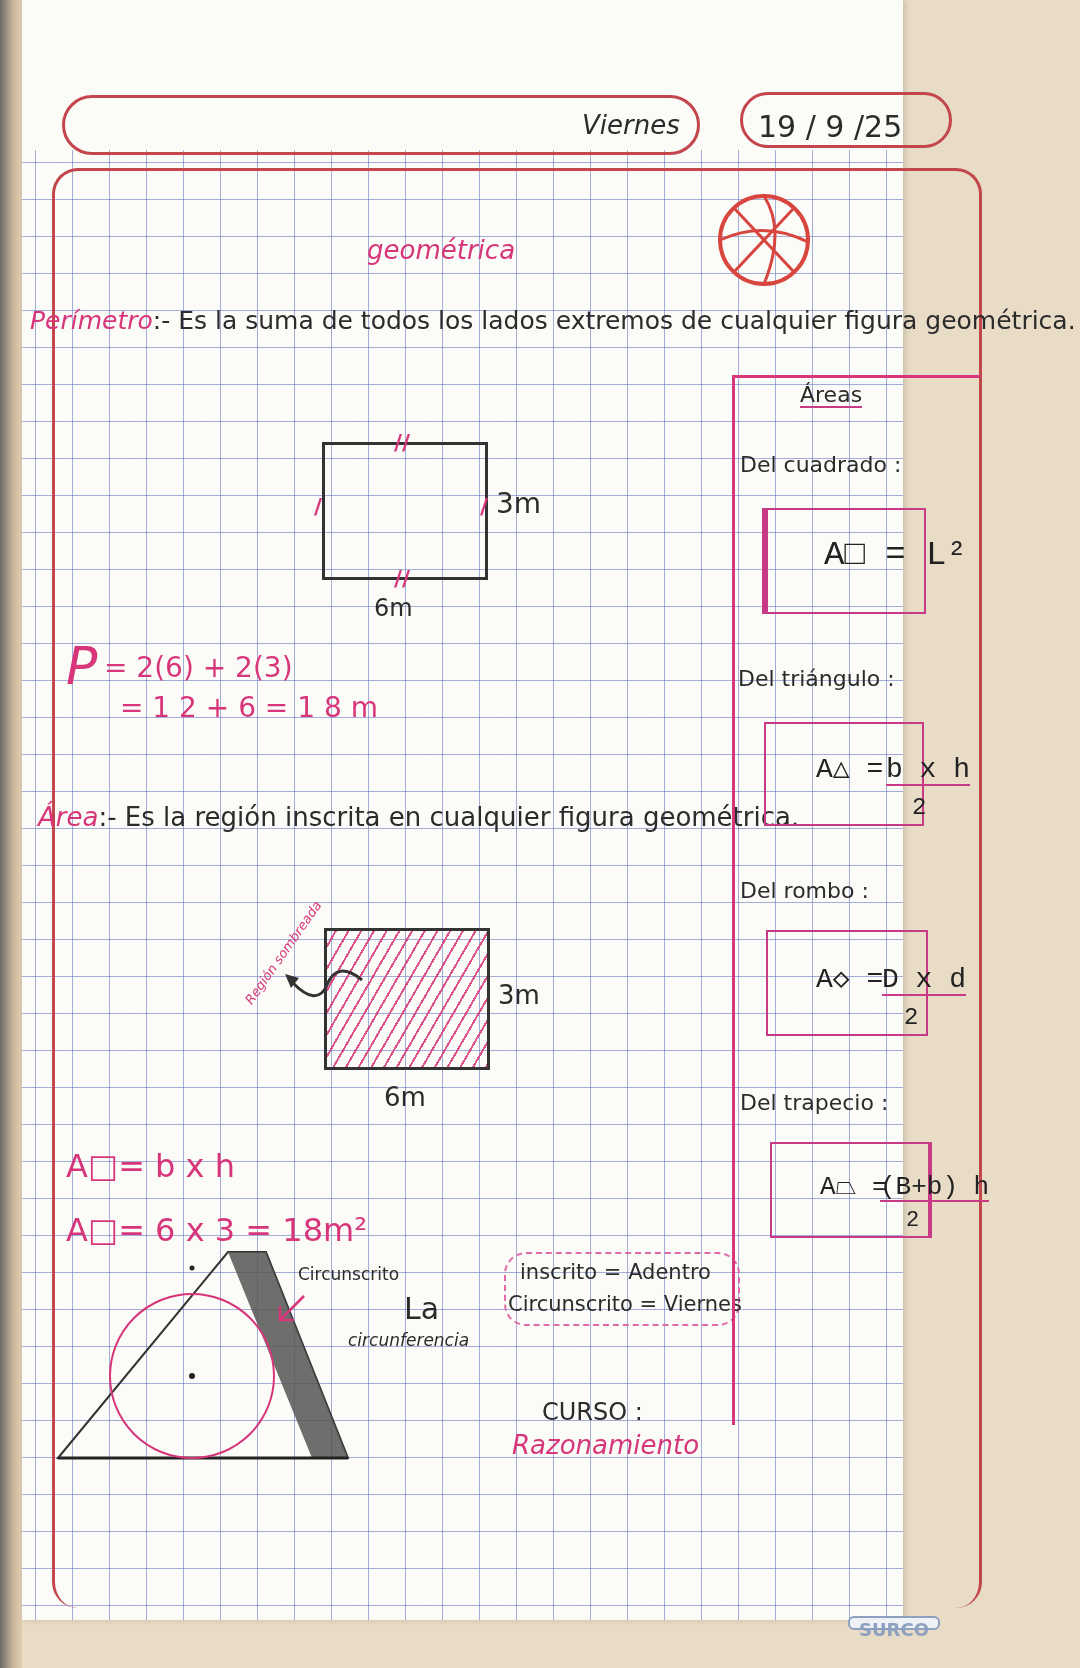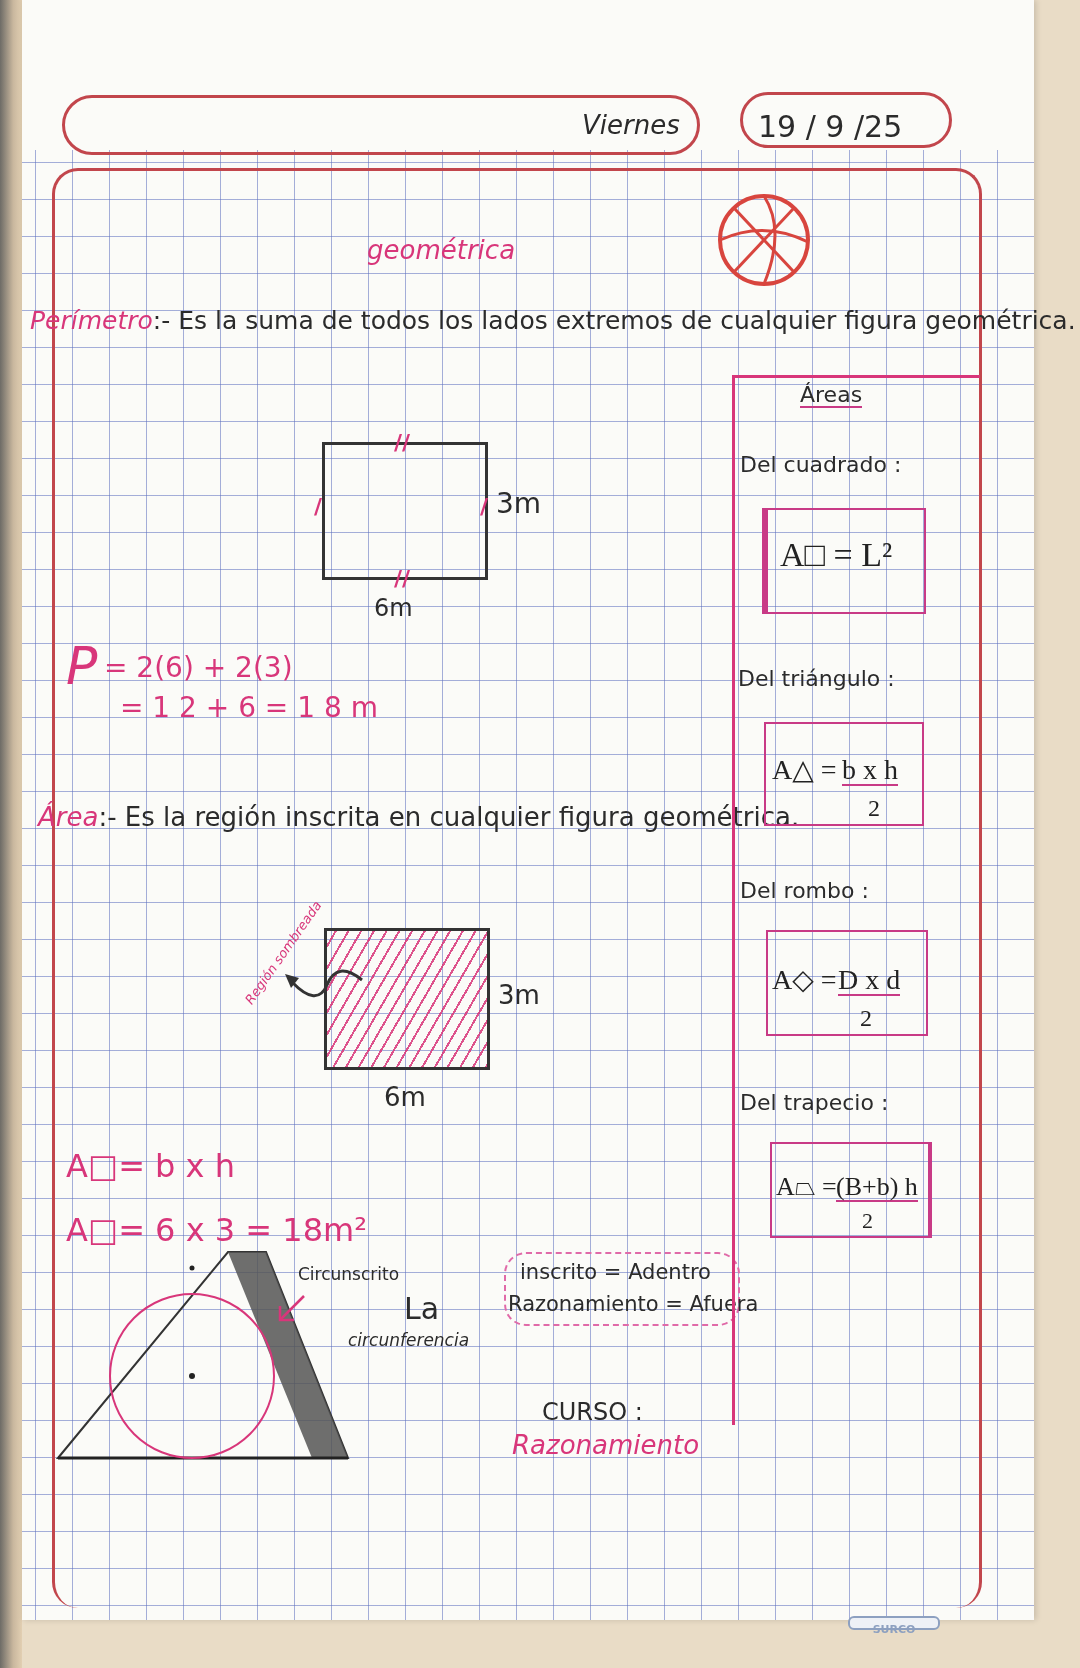--- a/index.html
+++ b/index.html
@@ -3,21 +3,21 @@
 <meta charset="utf-8">
 <style>
   html, body { margin: 0; padding: 0; }
   body {
     width: 1080px; height: 1668px; overflow: hidden;
     background: #e9dcc6;
     font-family: "DejaVu Sans", sans-serif;
     position: relative;
   }
   .page {
-    position: absolute; left: 22px; top: 0; width: 1012px; height: 1620px;
+    position: absolute; left: 22px; top: 0; width: 881px; height: 1620px;
     background: #fbfbf8;
     box-shadow: 2px 0 6px rgba(0,0,0,0.15);
     background-image:
       linear-gradient(rgba(92,110,190,0.55) 1px, transparent 1px),
       linear-gradient(90deg, rgba(92,110,190,0.55) 1px, transparent 1px);
     background-size: 37px 37px, 37px 37px;
     background-position: 0 14px, 13px 0;
   }
   .page::before {
     content: ""; position: absolute; left: 0; top: 0; right: 0; height: 150px;
@@ -42,33 +42,33 @@
     box-sizing: border-box;
   }
   .side-column {
     position: absolute; left: 710px; top: 375px; width: 248px; height: 1050px;
     border-left: 3px solid #d8367a; border-top: 3px solid #d8367a;
     box-sizing: border-box;
   }
   .formula-box {
     position: absolute; border: 2.5px solid #c83a86; box-sizing: border-box;
   }
-  .f-text { font-family: Liberation Serif, serif; color: #222; }
+  .f-text { font-family: Liberation Mono, monospace; color: #222; margin-left: 44px; }
   .rect-fig { position: absolute; border: 3px solid #333; box-sizing: border-box; }
   .hatched {
     background: repeating-linear-gradient(-60deg, rgba(216,54,122,0.85) 0 2px, transparent 2px 11px);
   }
   .cloud {
     position: absolute; left: 482px; top: 1252px; width: 236px; height: 74px;
     border: 2.5px dashed #e06aa8; border-radius: 22px; box-sizing: border-box;
   }
   .surco {
     position: absolute; left: 848px; top: 1616px; width: 92px; height: 14px;
     border: 2px solid #8da0c0; border-radius: 6px; color: #8da0c0;
-    font-weight: bold; font-size: 11px; text-align: center; line-height: 24px;
+    font-weight: bold; font-size: 18px; text-align: center; line-height: 24px;
     box-sizing: border-box; background: #eef1f6;
   }
   .underline-pink { border-bottom: 2px solid #c83a86; }
 </style>
 </head>
 <body>
 
 <div class="left-binding"></div>
 
 <div class="page">
@@ -135,21 +135,21 @@
     <line x1="30" y1="4" x2="6" y2="28" stroke="#d8367a" stroke-width="2.5"></line>
     <polyline points="6,14 6,28 20,28" fill="none" stroke="#d8367a" stroke-width="2.5"></polyline>
   </svg>
 
   <div class="hand ink" style="left:276px; top:1266px; font-size:17px;">Circunscrito</div>
   <div class="hand ink" style="left:382px; top:1294px; font-size:30px;">La</div>
   <div class="hand ink" style="left:326px; top:1332px; font-size:17px; font-style:italic;">circunferencia</div>
 
   <div class="cloud"></div>
   <div class="hand ink" style="left:498px; top:1262px; font-size:21px;">inscrito = Adentro</div>
-  <div class="hand ink" style="left:486px; top:1294px; font-size:21px;">Razonamiento = Afuera</div>
+  <div class="hand ink" style="left:486px; top:1294px; font-size:21px;">Circunscrito = Viernes</div>
 
   <div class="hand ink" style="left:520px; top:1400px; font-size:24px;">CURSO :</div>
   <div class="hand pink" style="left:490px; top:1432px; font-size:26px; font-style:italic;">Razonamiento</div>
 
   <div class="side-column"></div>
   <div class="hand ink underline-pink" style="left:778px; top:384px; font-size:22px;">Áreas</div>
 
   <div class="hand ink" style="left:718px; top:454px; font-size:22px;">Del cuadrado :</div>
   <div class="formula-box" style="left:740px; top:508px; width:164px; height:106px; border-left-width:6px;"></div>
   <div class="hand f-text" style="left:758px; top:538px; font-size:34px;">A□ = L²</div>

